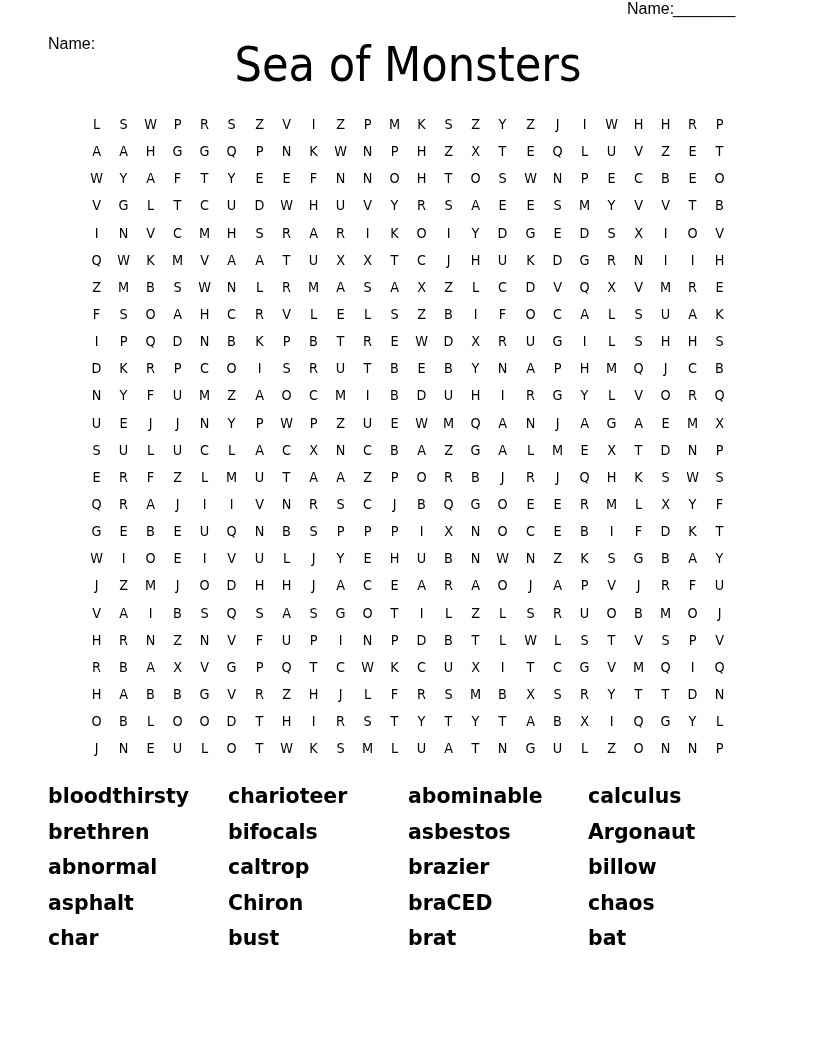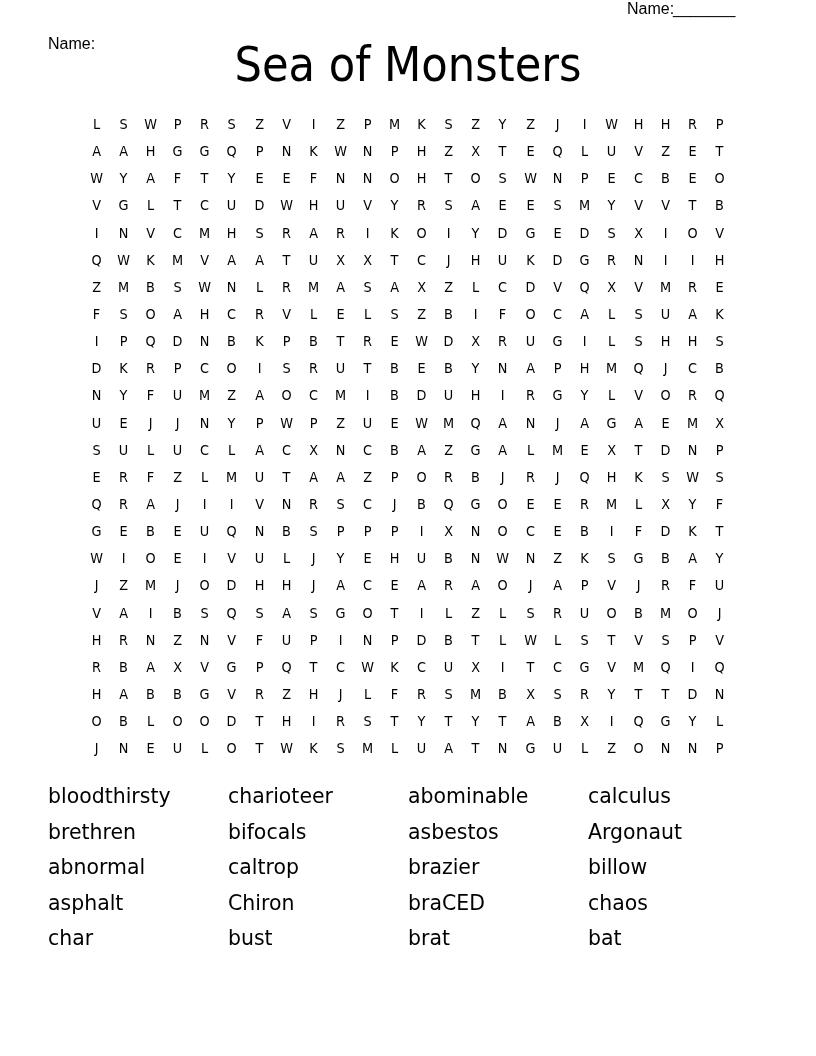--- a/index.html
+++ b/index.html
@@ -31,21 +31,21 @@
     .cell {
       font-family: "DejaVu Sans", sans-serif; font-size: 14px;
       text-align: center; line-height: 27px; width: 27.1px;
       transform: scaleX(0.92);
     }
     .words {
       position: absolute; top: 779px; left: 48px;
       display: grid;
       grid-template-columns: 180px 180px 180px 180px;
       grid-auto-rows: 35.5px;
-      font-family: "DejaVu Sans", sans-serif; font-size: 22px; line-height: 33px;
+      font-family: "DejaVu Sans", sans-serif; font-size: 22px; line-height: 33px; font-weight: bold;
     }
     .word { white-space: nowrap; transform: scaleX(0.93); transform-origin: left center; }
   </style>
 </head>
 <body>
 
 <div class="header">
   <span class="name-label">Name:</span>
   <span class="date-label">Name:</span>
   <span class="date-line">_______</span>

